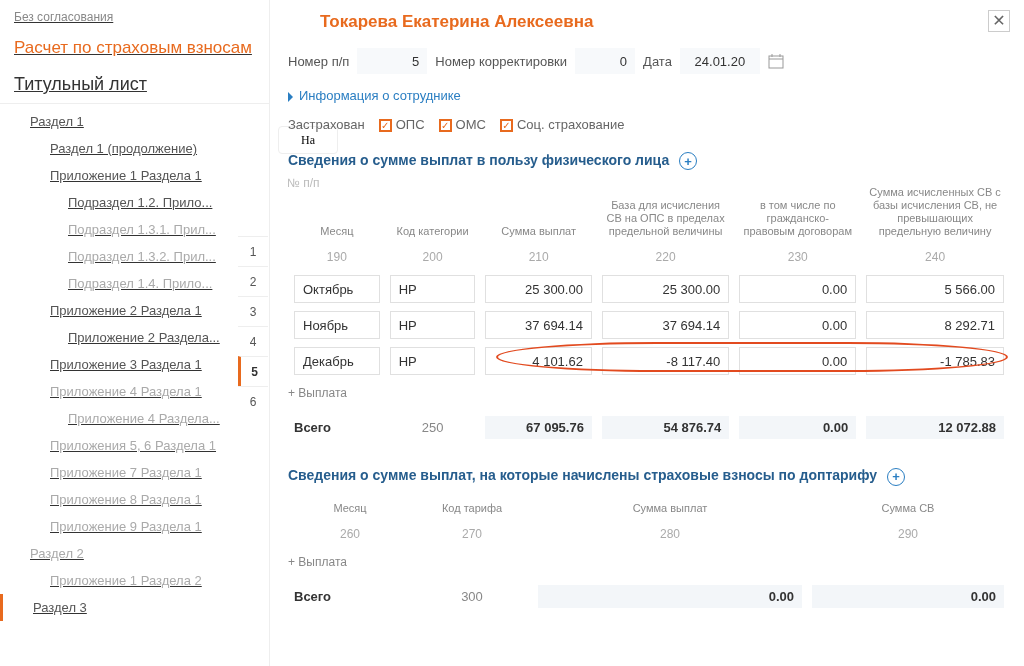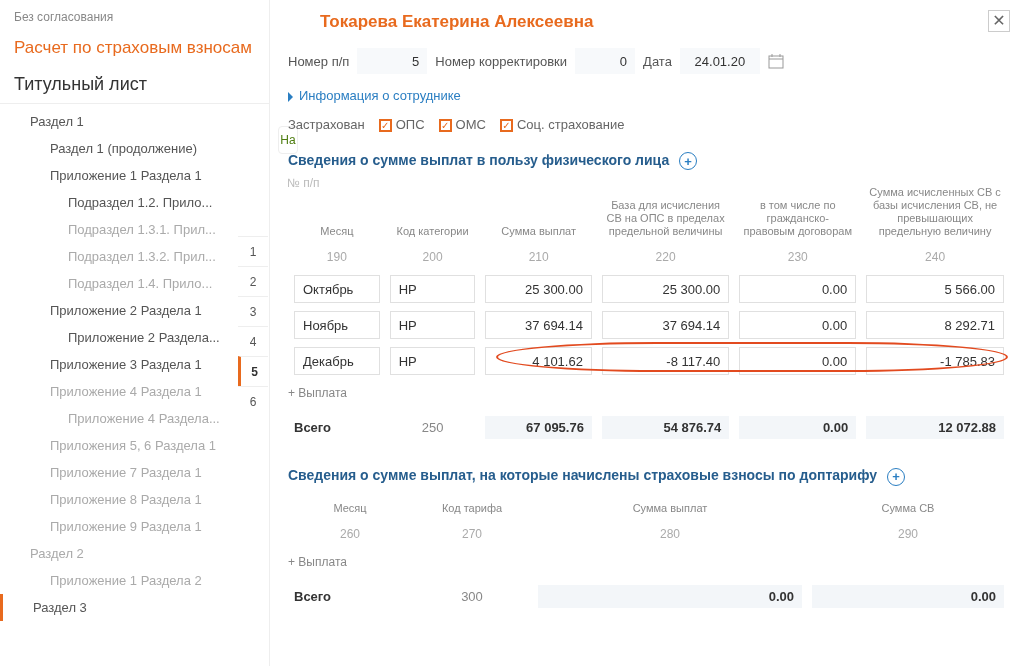--- a/index.html
+++ b/index.html
@@ -1,21 +1,21 @@
 <!DOCTYPE html>
 <html><head>
 <meta charset="utf-8">
 <style>
   * { box-sizing: border-box; }
   body {
     margin: 0; font-family: Arial, sans-serif; font-size: 13px;
     color: #333; width: 1024px; height: 666px; overflow: hidden;
     background: #fff;
   }
-  .sidebar { position: absolute; left: 0; top: 0; width: 270px; height: 666px; border-right: 1px solid #eee; padding: 10px 0 0 0; }
+  .sidebar { position: absolute; left: 0; top: 0; width: 270px; height: 666px; border-right: 1px solid #eee; padding: 10px 0 0 0; text-decoration: underline; }
   .status-line { color: #888; font-size: 12px; padding: 0 14px 14px; }
   .title-main { color: #e86a1e; font-size: 17px; padding: 0 14px 10px; }
   .title-sub { color: #333; font-size: 18px; padding: 6px 14px 8px; border-bottom: 1px solid #eee; }
   .tree { padding-top: 4px; }
   .tree-item { padding: 5px 6px 5px 14px; cursor: pointer; white-space: nowrap; overflow: hidden; text-overflow: ellipsis; color: #555; font-size: 13px; line-height: 17px; }
   .tree-item.d1 { padding-left: 30px; }
   .tree-item.d2 { padding-left: 50px; }
   .tree-item.d3 { padding-left: 68px; }
   .tree-item.faded { color: #aaa; }
   .tree-item.active { background: #fff; border-left: 3px solid #e86a1e; }
@@ -84,21 +84,21 @@
       <div class="tree-item d2 faded">Приложения 5, 6 Раздела 1</div>
       <div class="tree-item d2 faded">Приложение 7 Раздела 1</div>
       <div class="tree-item d2 faded">Приложение 8 Раздела 1</div>
       <div class="tree-item d2 faded">Приложение 9 Раздела 1</div>
       <div class="tree-item d1 faded">Раздел 2</div>
       <div class="tree-item d2 faded">Приложение 1 Раздела 2</div>
       <div class="tree-item d1 active">Раздел 3</div>
     </div>
 </div>
 
-<div style="position:absolute; left:278px; top:126px; width:20px; height:28px; border:1px solid #eee; border-radius:4px; color:#4d7c0f; font-size:12px; display:flex; align-items:center; justify-content:center;">На</div>
+<div style="position:absolute; left:278px; top:126px; width:60px; height:28px; border:1px solid #eee; border-radius:4px; color:#000000; font-size:12px; display:flex; align-items:center; justify-content:center;font-family:Liberation Serif, serif;">На</div>
 <div style="position:absolute; left:242px; top:176px; color:#bbb; font-size:12px;margin-left:45px;">№ п/п</div>
 
 <div class="num-col">
   <div class="h">&nbsp;</div>
   <div class="h">&nbsp;</div>
   <div class="n">1</div>
   <div class="n">2</div>
   <div class="n">3</div>
   <div class="n">4</div>
   <div class="n sel">5</div>

